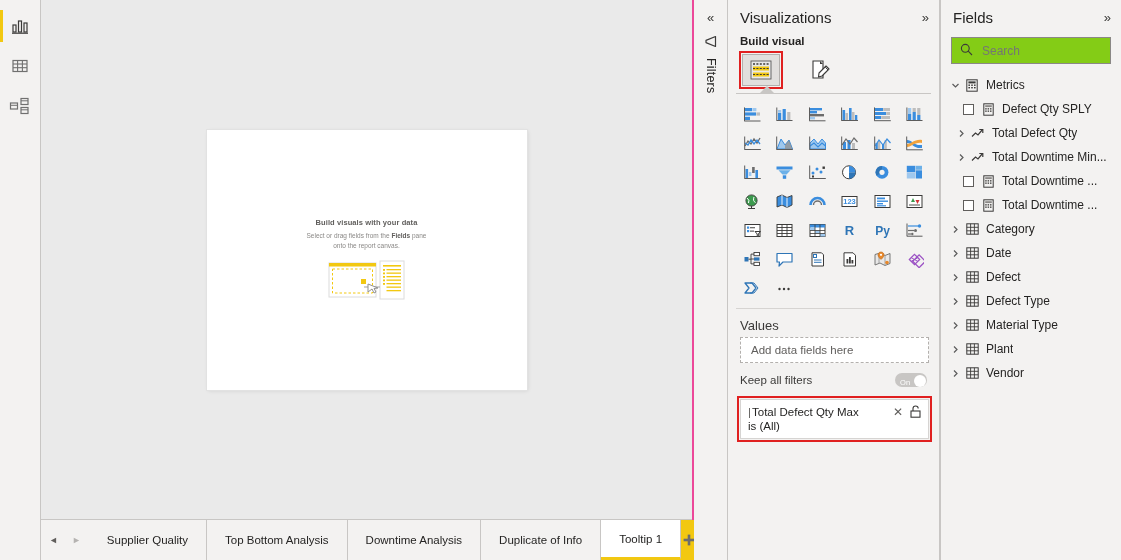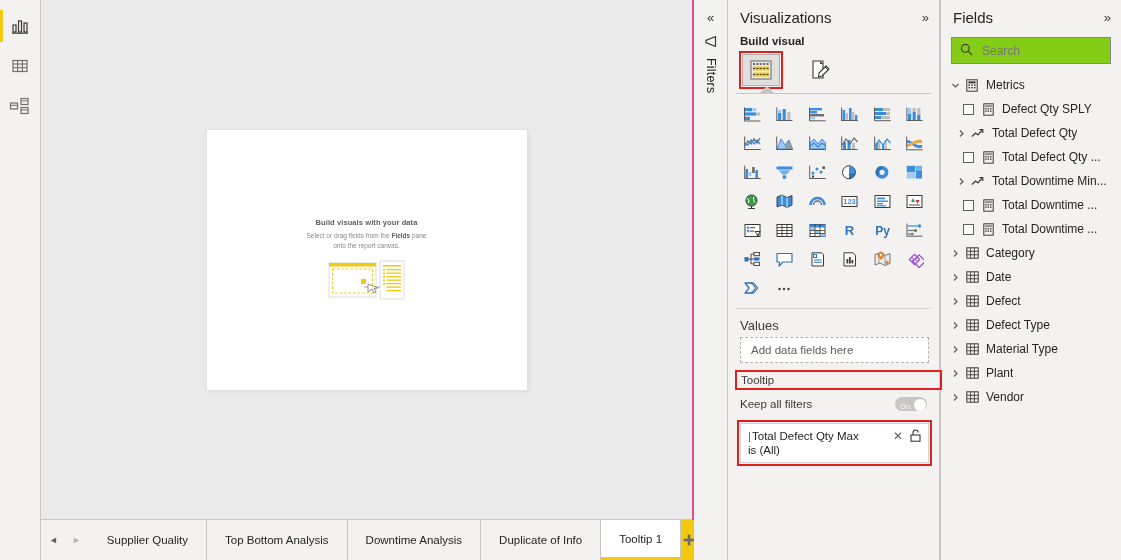--- a/index.html
+++ b/index.html
@@ -653,23 +653,20 @@
           </svg>
         </div>
     </div>
     <div class="grid-underline"></div>
 
     <div class="field-label">Values</div>
     <div class="dropzone">
       <span>Add data fields here</span>
     </div>
 
-    <div class="tooltip-label-wrap hl-red">
-      <span class="tooltip-label">Tooltip</span>
-    </div>
 
     <div class="keepfilters-row">
       <span class="keepfilters-label">Keep all filters</span>
       <span class="toggle">
         <span class="on-text">On</span>
         <span class="knob"></span>
       </span>
     </div>
 
     <div class="filtercard-wrap hl-red">
@@ -752,87 +749,71 @@
         </span>
         <span class="ticon">
           <svg width="14" height="12" viewBox="0 0 14 12">
               <polyline points="1,9.5 4.5,6 7,8 11.5,2.5" fill="none" stroke="#3b3a39" stroke-width="1.2"></polyline>
               <polyline points="8.3,2.5 11.8,2.5 11.8,6" fill="none" stroke="#3b3a39" stroke-width="1.2"></polyline>
             </svg>
         </span>
         <span class="tlabel">Total Defect Qty</span>
       </div>
 
+
+
+      <div class="tnode ind-1" style="padding-left:12px">
+        <span class="tw">
+          <svg width="9" height="9" viewBox="0 0 9 9">
+              <polyline points="3,1.5 6,4.5 3,7.5" fill="none" stroke="#5b5b5b" stroke-width="1.2"></polyline>
+            </svg>
+        </span>
+        <span class="ticon">
+          <svg width="14" height="12" viewBox="0 0 14 12">
+              <polyline points="1,9.5 4.5,6 7,8 11.5,2.5" fill="none" stroke="#3b3a39" stroke-width="1.2"></polyline>
+              <polyline points="8.3,2.5 11.8,2.5 11.8,6" fill="none" stroke="#3b3a39" stroke-width="1.2"></polyline>
+            </svg>
+        </span>
+        <span class="tlabel">Total Downtime Min...</span>
+      </div>
+
       <div class="tnode ind-1">
         <span class="tcheck"></span>
         <span class="ticon" style="margin-left:5px">
           <svg width="11" height="13" viewBox="0 0 11 13">
               <rect x="0.8" y="0.8" width="9.4" height="11.4" fill="none" stroke="#3b3a39" stroke-width="1"></rect>
               <rect x="2.2" y="2.2" width="6.6" height="1.9" fill="#8a8886"></rect>
               <rect x="2.2" y="5.2" width="1.5" height="1.3" fill="#3b3a39"></rect>
               <rect x="4.6" y="5.2" width="1.5" height="1.3" fill="#3b3a39"></rect>
               <rect x="7" y="5.2" width="1.5" height="1.3" fill="#3b3a39"></rect>
               <rect x="2.2" y="7.5" width="1.5" height="1.3" fill="#3b3a39"></rect>
               <rect x="4.6" y="7.5" width="1.5" height="1.3" fill="#3b3a39"></rect>
               <rect x="7" y="7.5" width="1.5" height="1.3" fill="#3b3a39"></rect>
             </svg>
         </span>
-        <span class="tlabel">Total Defect Qty ...</span>
-      </div>
-
-
-      <div class="tnode ind-1" style="padding-left:12px">
-        <span class="tw">
-          <svg width="9" height="9" viewBox="0 0 9 9">
-              <polyline points="3,1.5 6,4.5 3,7.5" fill="none" stroke="#5b5b5b" stroke-width="1.2"></polyline>
-            </svg>
-        </span>
-        <span class="ticon">
-          <svg width="14" height="12" viewBox="0 0 14 12">
-              <polyline points="1,9.5 4.5,6 7,8 11.5,2.5" fill="none" stroke="#3b3a39" stroke-width="1.2"></polyline>
-              <polyline points="8.3,2.5 11.8,2.5 11.8,6" fill="none" stroke="#3b3a39" stroke-width="1.2"></polyline>
-            </svg>
-        </span>
-        <span class="tlabel">Total Downtime Min...</span>
+        <span class="tlabel">Total Downtime ...</span>
       </div>
 
       <div class="tnode ind-1">
         <span class="tcheck"></span>
         <span class="ticon" style="margin-left:5px">
           <svg width="11" height="13" viewBox="0 0 11 13">
               <rect x="0.8" y="0.8" width="9.4" height="11.4" fill="none" stroke="#3b3a39" stroke-width="1"></rect>
               <rect x="2.2" y="2.2" width="6.6" height="1.9" fill="#8a8886"></rect>
               <rect x="2.2" y="5.2" width="1.5" height="1.3" fill="#3b3a39"></rect>
               <rect x="4.6" y="5.2" width="1.5" height="1.3" fill="#3b3a39"></rect>
               <rect x="7" y="5.2" width="1.5" height="1.3" fill="#3b3a39"></rect>
               <rect x="2.2" y="7.5" width="1.5" height="1.3" fill="#3b3a39"></rect>
               <rect x="4.6" y="7.5" width="1.5" height="1.3" fill="#3b3a39"></rect>
               <rect x="7" y="7.5" width="1.5" height="1.3" fill="#3b3a39"></rect>
             </svg>
         </span>
         <span class="tlabel">Total Downtime ...</span>
       </div>
 
-      <div class="tnode ind-1">
-        <span class="tcheck"></span>
-        <span class="ticon" style="margin-left:5px">
-          <svg width="11" height="13" viewBox="0 0 11 13">
-              <rect x="0.8" y="0.8" width="9.4" height="11.4" fill="none" stroke="#3b3a39" stroke-width="1"></rect>
-              <rect x="2.2" y="2.2" width="6.6" height="1.9" fill="#8a8886"></rect>
-              <rect x="2.2" y="5.2" width="1.5" height="1.3" fill="#3b3a39"></rect>
-              <rect x="4.6" y="5.2" width="1.5" height="1.3" fill="#3b3a39"></rect>
-              <rect x="7" y="5.2" width="1.5" height="1.3" fill="#3b3a39"></rect>
-              <rect x="2.2" y="7.5" width="1.5" height="1.3" fill="#3b3a39"></rect>
-              <rect x="4.6" y="7.5" width="1.5" height="1.3" fill="#3b3a39"></rect>
-              <rect x="7" y="7.5" width="1.5" height="1.3" fill="#3b3a39"></rect>
-            </svg>
-        </span>
-        <span class="tlabel">Total Downtime ...</span>
-      </div>
-
       <div class="tnode ind-0">
         <span class="tw">
             <svg width="9" height="9" viewBox="0 0 9 9">
               <polyline points="3,1.5 6,4.5 3,7.5" fill="none" stroke="#5b5b5b" stroke-width="1.2"></polyline>
             </svg>
           </span>
         <span class="ticon">
             <svg width="13" height="12" viewBox="0 0 13 12">
               <rect x="0.8" y="0.8" width="11.4" height="10.4" fill="none" stroke="#3b3a39" stroke-width="1"></rect>
               <line x1="0.8" y1="4.3" x2="12.2" y2="4.3" stroke="#3b3a39" stroke-width="0.9"></line>

